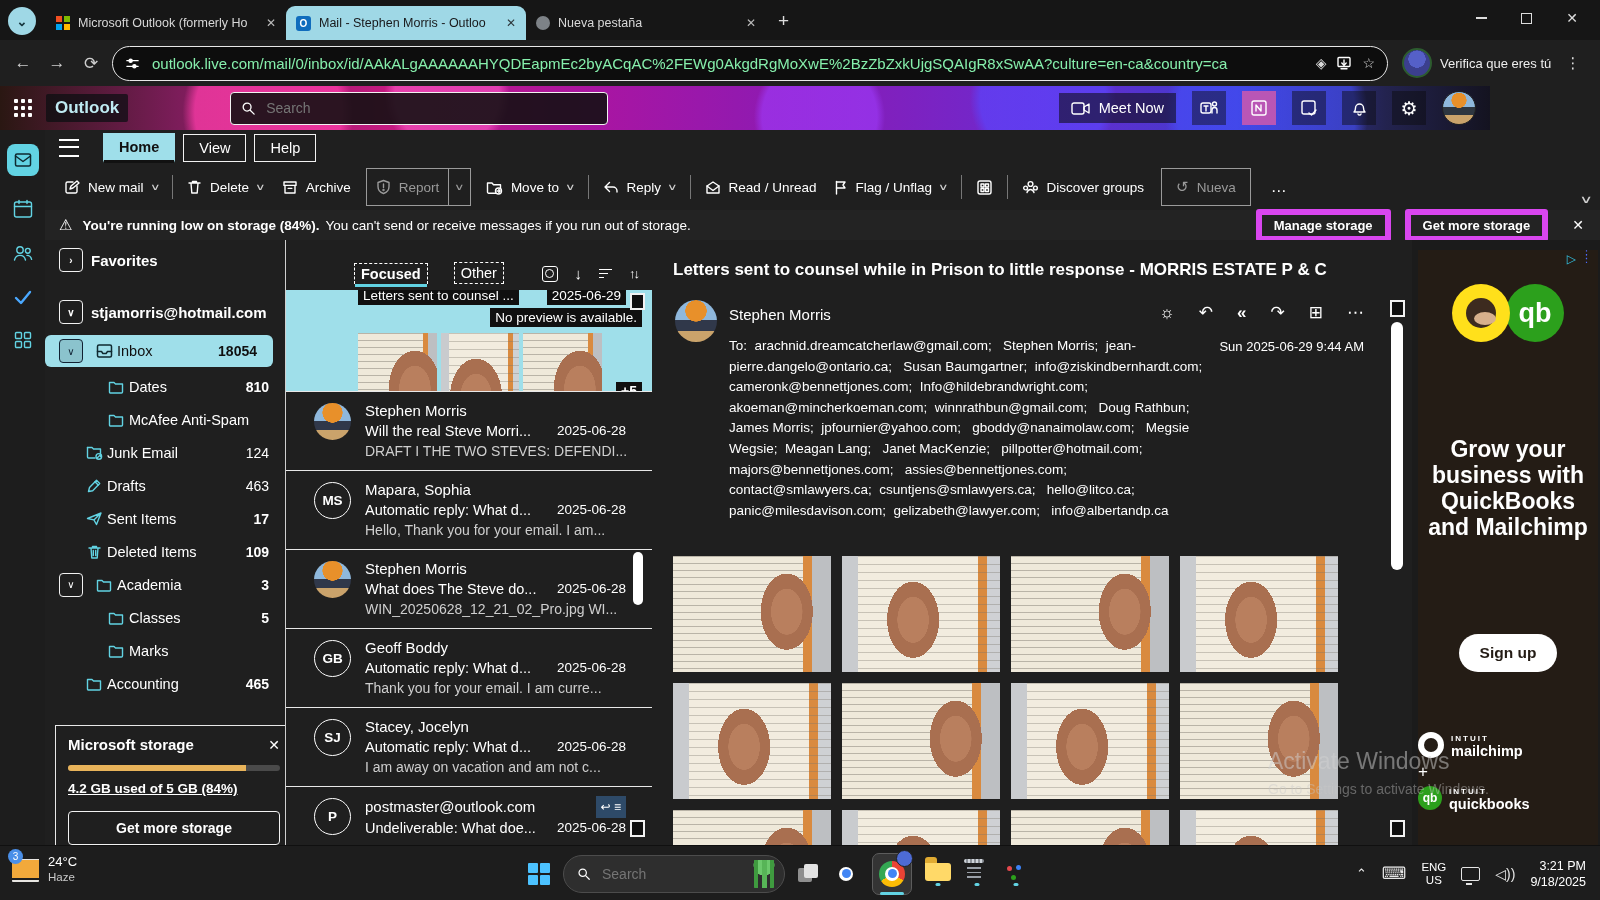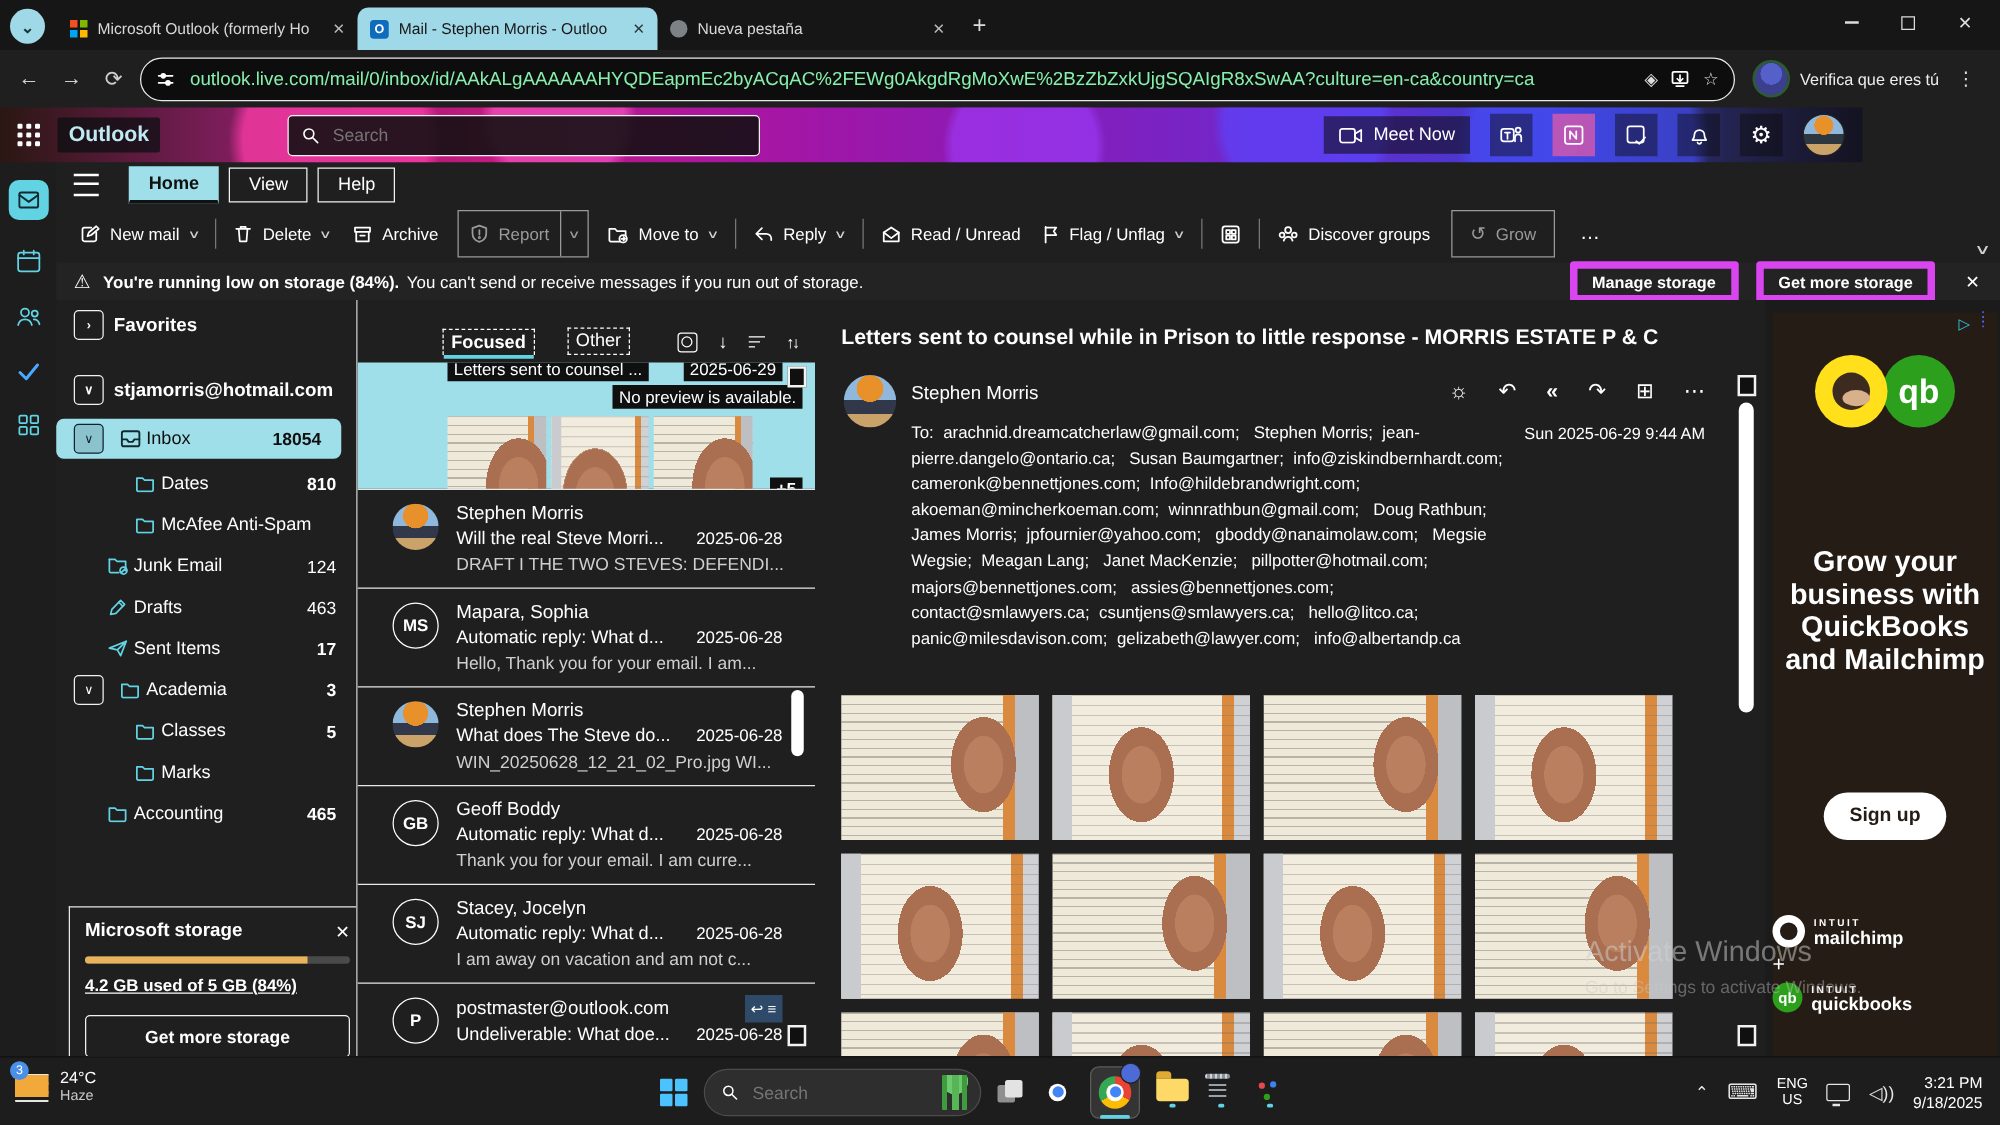--- a/index.html
+++ b/index.html
@@ -562,21 +562,21 @@
               <circle cx="8.5" cy="5" r="2.4"></circle>
               <circle cx="3.6" cy="9" r="1.9"></circle>
               <circle cx="13.4" cy="9" r="1.9"></circle>
               <path d="M5 13.5c.6-2 1.9-3 3.5-3s2.9 1 3.5 3"></path>
             </g>
           </svg>
         <span>Discover groups</span>
       </div>
       <div class="undo-box">
         <span style="font-size:15px;">↺</span>
-        <span>Grow</span>
+        <span>Nueva</span>
       </div>
       <span class="more-dots">…</span>
     </div>
     <span class="ribbon-collapse">∨</span>
   </div>
 
   <div class="abs sbanner">
     <span class="warn-tri">⚠</span>
     <b>You're running low on storage (84%).</b>
     <span>You can't send or receive messages if you run out of storage.</span>
@@ -660,20 +660,32 @@
     </div>
     <div class="srow">
       <span class="sp-ind" style="flex-basis:36px;"></span>
       <span class="ficon">
           <svg width="17" height="15" viewBox="0 0 17 15">
             <path class="stc" d="M1.5 7.5L15 2l-4.5 11.5-2.6-4.6zM7.9 8.9L15 2"></path>
           </svg>
         </span>
       <span>Sent Items</span>
       <span class="fcount">17</span>
+    </div>
+    <div class="srow">
+      <span class="sp-ind" style="flex-basis:36px;"></span>
+      <span class="ficon">
+          <svg width="15" height="16" viewBox="0 0 15 16">
+            <g class="stc">
+              <path d="M2 4h11M5.5 4V2.5h4V4M4 4l.8 10h5.4L11 4M6.3 6.5v5M8.7 6.5v5"></path>
+            </g>
+          </svg>
+        </span>
+      <span>Deleted Items</span>
+      <span class="fcount">109</span>
     </div>
     <div class="srow">
       <span class="chevbox">∨</span>
       <span class="ficon">
           <svg width="16" height="14" viewBox="0 0 16 14">
             <path class="stc" d="M1.5 2.5h4.5L7.5 4h7v8a1 1 0 0 1-1 1h-11a1 1 0 0 1-1-1z"></path>
           </svg>
         </span>
       <span>Academia</span>
       <span class="fcount">3</span>

